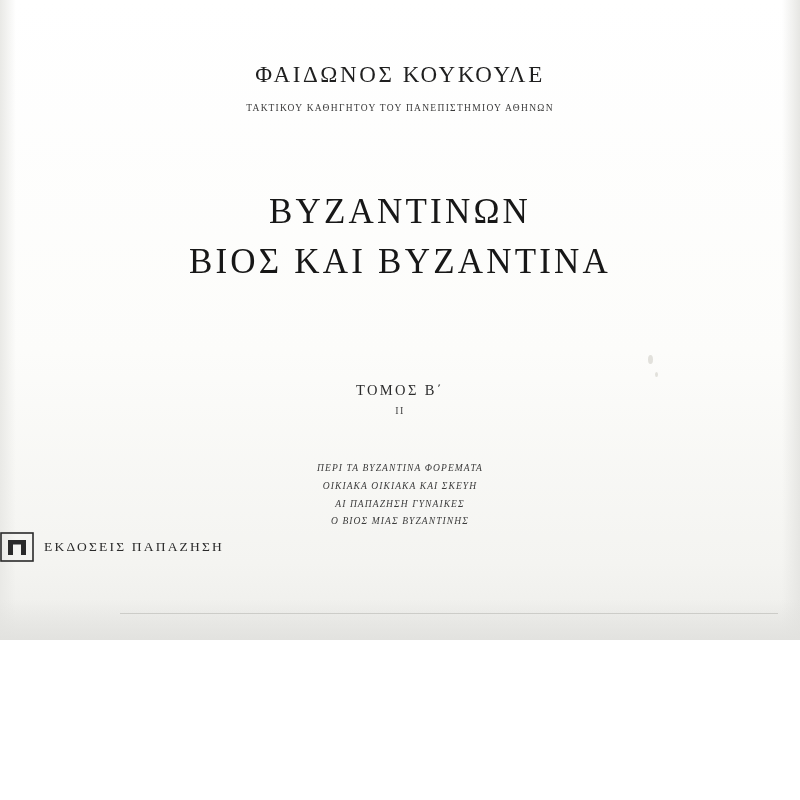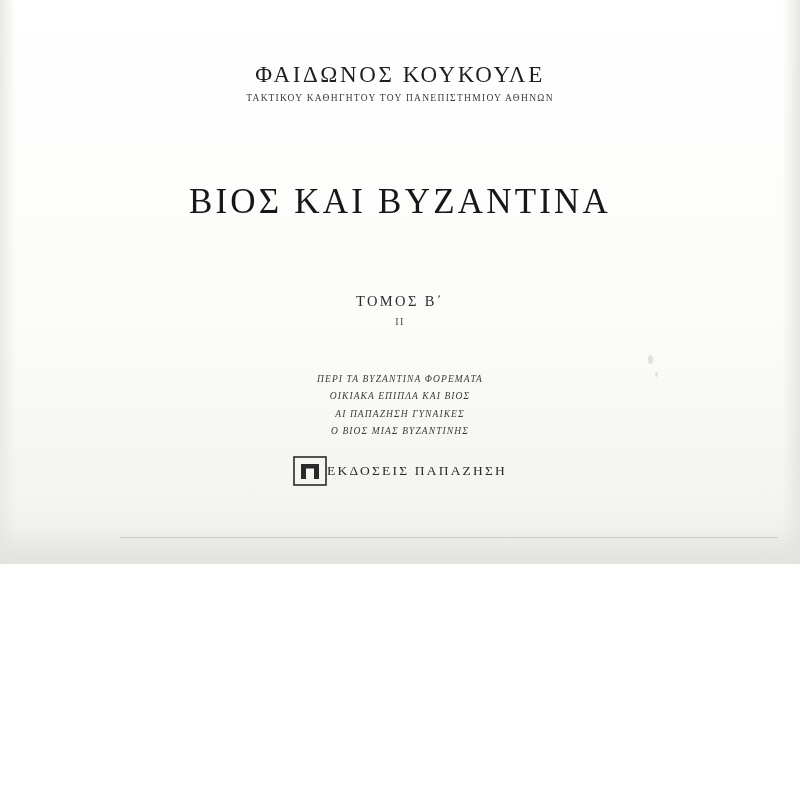--- a/index.html
+++ b/index.html
@@ -11,21 +11,21 @@
     width: 800px;
     height: 800px;
     font-family: "Liberation Serif", serif;
     color: #2b2b2b;
     overflow: hidden;
   }
 
   .page {
     position: relative;
     width: 800px;
-    height: 564px;
+    height: 640px;
     background: #f0abfc;
     box-sizing: border-box;
   }
 
   
   .paper-tint {
     position: absolute;
     inset: 0;
     background:
       linear-gradient(to bottom, #ffffff 0%, #fcfcfa 55%, #f4f4f1 88%, #ededea 100%);
@@ -83,42 +83,42 @@
   .author {
     margin-top: 62px;
     font-size: 23px;
     letter-spacing: 2.6px;
     font-weight: 400;
     color: #1f1f1f;
     text-align: center;
   }
 
   .author-sub {
-    margin-top: 5px;
+    margin-top: 15px;
     font-size: 9.5px;
     letter-spacing: 1.3px;
     color: #3a3a3a;
     text-align: right;
   }
 
   .title {
     margin-top: 74px;
     font-size: 35px;
     letter-spacing: 3.2px;
     line-height: 1.42;
     text-align: center;
     color: #171717;
     font-weight: 400;
   }
   .title .line2 {
     display: block;
   }
 
   .volume {
-    margin-top: 66px;
+    margin-top: 96px;
     text-align: right;
     font-size: 14.5px;
     letter-spacing: 2.4px;
     color: #2c2c2c;
   }
   .volume-sub {
     margin-top: 6px;
     font-size: 10px;
     letter-spacing: 1.5px;
     color: #444;
@@ -139,21 +139,21 @@
     text-align: center;
   }
 
   .publisher {
     position: absolute;
     left: 0;
     right: 0;
     bottom: 78px;
     display: flex;
     align-items: center;
-    justify-content: center;
+    gap: 10px;
   }
   .publisher-mark {
     width: 34px;
     height: 30px;
     position: relative;
   }
   .publisher-name {
     font-size: 13.5px;
     letter-spacing: 2.2px;
     color: #2a2a2a;
@@ -172,30 +172,31 @@
   <div class="speck" style="left:648px; top:355px; width:5px; height:9px;"></div>
   <div class="speck" style="left:655px; top:372px; width:3px; height:5px;"></div>
 
   <div class="content">
 
     <div class="author">ΦΑΙΔΩΝΟΣ ΚΟΥΚΟΥΛΕ</div>
 
     <div class="author-sub">ΤΑΚΤΙΚΟΥ ΚΑΘΗΓΗΤΟΥ ΤΟΥ ΠΑΝΕΠΙΣΤΗΜΙΟΥ ΑΘΗΝΩΝ</div>
 
     <div class="title">
+      <span>ΒΥΖΑΝΤΙΝΩΝ</span>
       <span class="line2">ΒΙΟΣ ΚΑΙ ΒΥΖΑΝΤΙΝΑ</span>
     </div>
 
     <div class="volume">ΤΟΜΟΣ Β΄</div>
 
     <div class="volume-sub">II</div>
 
     <div class="contents">
       <div>ΠΕΡΙ ΤΑ ΒΥΖΑΝΤΙΝΑ ΦΟΡΕΜΑΤΑ</div>
-      <div>ΟΙΚΙΑΚΑ ΕΠΙΠΛΑ ΚΑΙ ΒΙΟΣ</div>
+      <div>ΟΙΚΙΑΚΑ ΟΙΚΙΑΚΑ ΚΑΙ ΣΚΕΥΗ</div>
       <div>ΑΙ ΠΑΠΑΖΗΣΗ ΓΥΝΑΙΚΕΣ</div>
       <div>Ο ΒΙΟΣ ΜΙΑΣ ΒΥΖΑΝΤΙΝΗΣ</div>
     </div>
 
   </div>
 
   <div class="publisher">
     <span class="publisher-mark">
       <svg width="34" height="30" viewBox="0 0 34 30" xmlns="http://www.w3.org/2000/svg">
         <rect x="1" y="1" width="32" height="28" fill="none" stroke="#2a2a2a" stroke-width="1.6"></rect>

